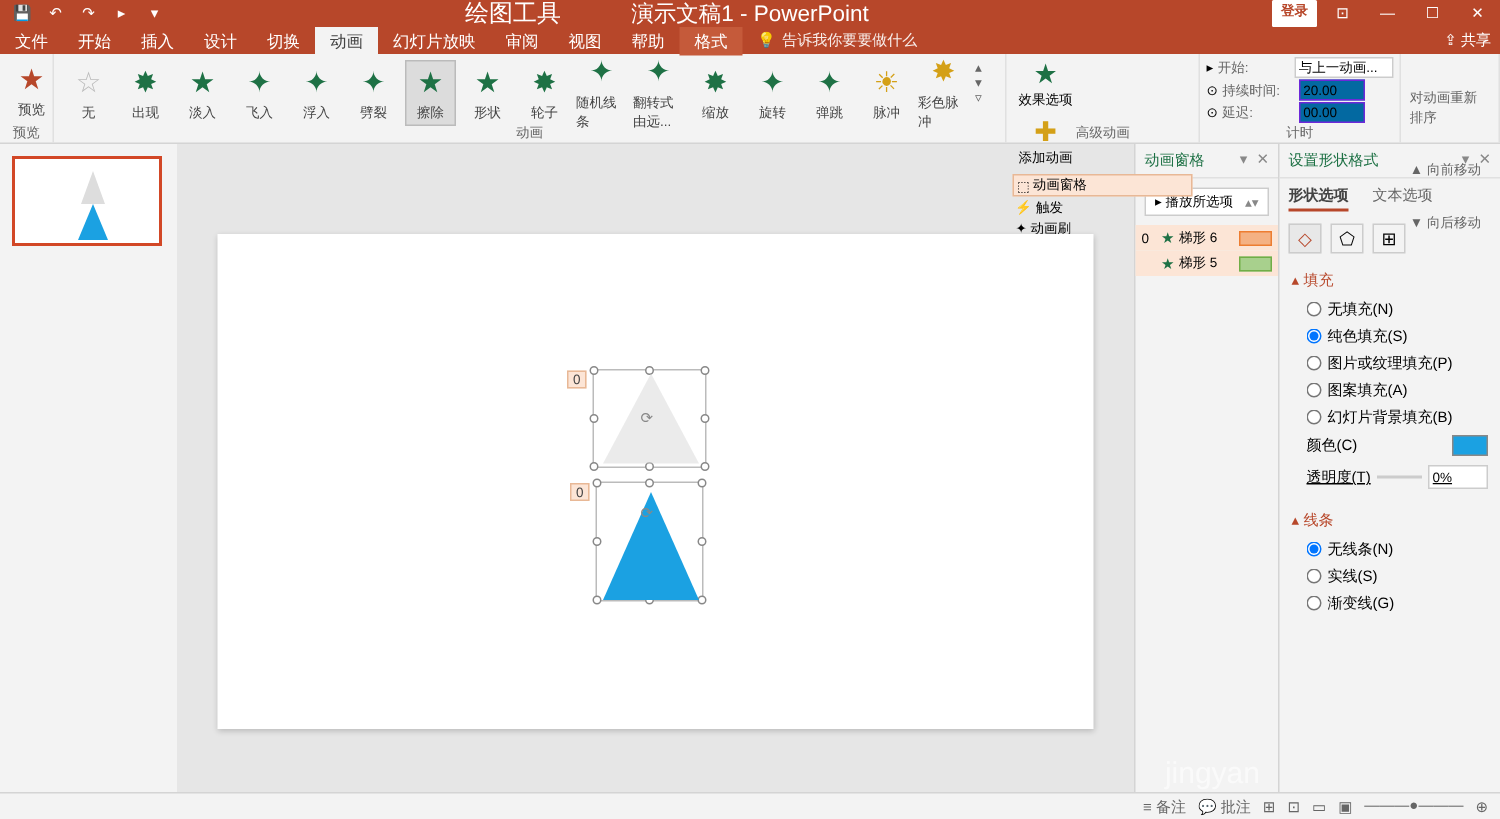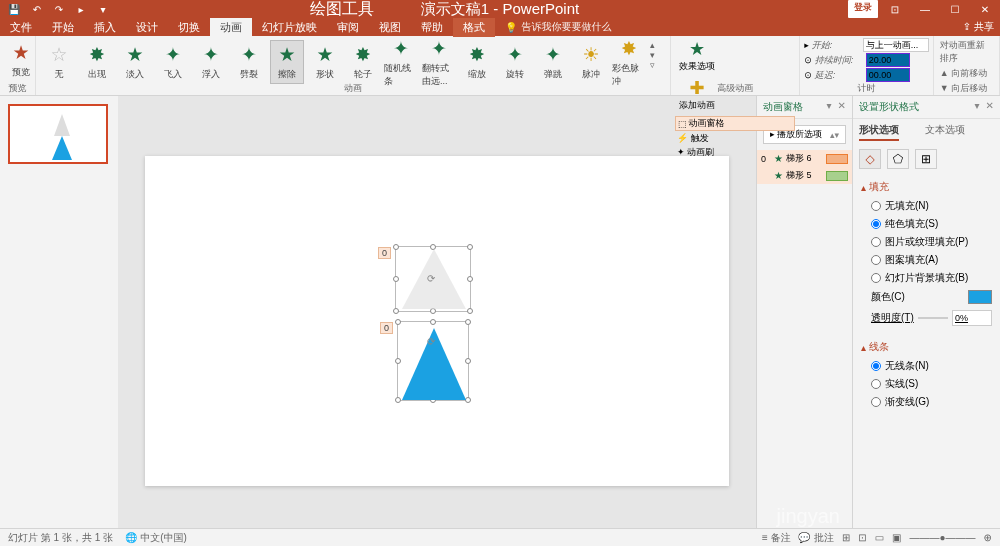--- a/index.html
+++ b/index.html
@@ -35,26 +35,26 @@
 
 .adv-group { padding: 2px 4px; display: flex; gap: 4px; }
 .adv-btn { display: flex; flex-direction: column; align-items: center; font-size: 9px; width: 44px; }
 .adv-btn .top { font-size: 18px; }
 .adv-side { display: flex; flex-direction: column; font-size: 9px; gap: 1px; }
 .adv-side-item { display: flex; align-items: center; gap: 2px; padding: 0 2px; background: #fce5d6; border: 1px solid #e8b896; }
 .adv-side-plain { padding: 0 2px; }
 
 .timing-group { padding: 2px 4px; font-size: 9px; display: flex; flex-direction: column; gap: 1px; }
 .timing-row { display: flex; align-items: center; gap: 3px; }
-.timing-label { width: 48px; color: #666; font-style: italic; }
+.timing-label { width: 48px; color: #666; }
 .timing-input { width: 44px; height: 14px; border: 1px solid #6d28d9; font-size: 9px; padding: 0 2px; background: #0369a1; }
 .timing-select { width: 66px; height: 14px; border: 1px solid #ccc; font-size: 9px; background: #fff; padding: 0 2px; }
 
 .reorder-group { padding: 2px 4px; font-size: 9px; color: #666; }
-.reorder-item { padding: 1px 2px; }
+.reorder-item { padding: 1px 2px; margin-top: 20px; }
 
 .workspace { display: flex; height: 450px; }
 .slide-panel { width: 118px; background: #f3f3f3; padding: 8px; }
 .slide-thumb { width: 100px; height: 60px; background: #fff; border: 2px solid #d24726; position: relative; }
 .thumb-triangle-out { position: absolute; left: 44px; top: 8px; width: 0; height: 0; border-left: 8px solid transparent; border-right: 8px solid transparent; border-bottom: 22px solid #ddd; }
 .thumb-triangle { position: absolute; left: 42px; top: 30px; width: 0; height: 0; border-left: 10px solid transparent; border-right: 10px solid transparent; border-bottom: 24px solid #1ba1e2; }
 
 .canvas-area { flex: 1; background: #e6e6e6; display: flex; align-items: center; justify-content: center; }
 .slide { width: 584px; height: 330px; background: #fff; box-shadow: 0 1px 4px rgba(0,0,0,0.2); position: relative; }
 .shape-box { position: absolute; border: 1px solid #bbb; }
@@ -72,21 +72,21 @@
 .play-btn { margin: 6px; padding: 2px 6px; border: 1px solid #ccc; background: #fff; display: flex; justify-content: space-between; align-items: center; font-size: 9px; }
 .anim-list-item { display: flex; align-items: center; gap: 3px; padding: 2px 4px; font-size: 9px; }
 .anim-list-item.sel { background: #fce5d6; }
 .anim-num { width: 10px; }
 .anim-star { color: #1e7145; font-size: 10px; }
 .anim-bar { width: 22px; height: 10px; margin-left: auto; }
 .anim-bar.green { background: #a8d08d; border: 1px solid #70ad47; }
 .anim-bar.orange { background: #f4b183; border: 1px solid #ed7d31; }
 
 .format-pane { width: 148px; background: #f3f3f3; border-left: 1px solid #d4d4d4; font-size: 10px; }
-.format-tabs { padding: 4px 6px; display: flex; gap: 26px; font-size: 10px; }
+.format-tabs { padding: 4px 6px; display: flex; gap: 16px; font-size: 10px; }
 .format-tab { color: #666; padding-bottom: 2px; }
 .format-tab.active { color: #444; border-bottom: 2px solid #b7472a; font-weight: bold; }
 .format-icons { padding: 4px 6px; display: flex; gap: 6px; }
 .format-icon { width: 22px; height: 20px; border: 1px solid #ccc; display: flex; align-items: center; justify-content: center; font-size: 12px; }
 .format-icon.active { background: #e8e8e8; }
 .format-section { padding: 4px 8px; }
 .section-title { color: #b7472a; font-size: 10px; padding: 3px 0; display: flex; align-items: center; gap: 3px; }
 .radio-item { display: flex; align-items: center; gap: 4px; padding: 2px 0 2px 10px; font-size: 10px; }
 .radio-item input { width: 10px; height: 10px; }
 .color-row { display: flex; align-items: center; gap: 6px; padding: 3px 0 3px 10px; }
@@ -387,24 +387,20 @@
           <input type="radio" name="line" style="">
           <span>渐变线(G)</span>
         </label>
     </div>
   </div>
 </div>
 
 <div class="watermark">jingyan</div>
 
 <div class="statusbar">
-  <div class="status-left">
-    <span>幻灯片 第 1 张，共 1 张</span>
-    <span>🌐 <span>中文(中国)</span></span>
-  </div>
   <div class="status-right">
     <span>≡ <span>备注</span></span>
     <span>💬 <span>批注</span></span>
     <span>⊞</span>
     <span>⊡</span>
     <span>▭</span>
     <span>▣</span>
     <span>———●———</span>
     <span>⊕</span>
   </div>

